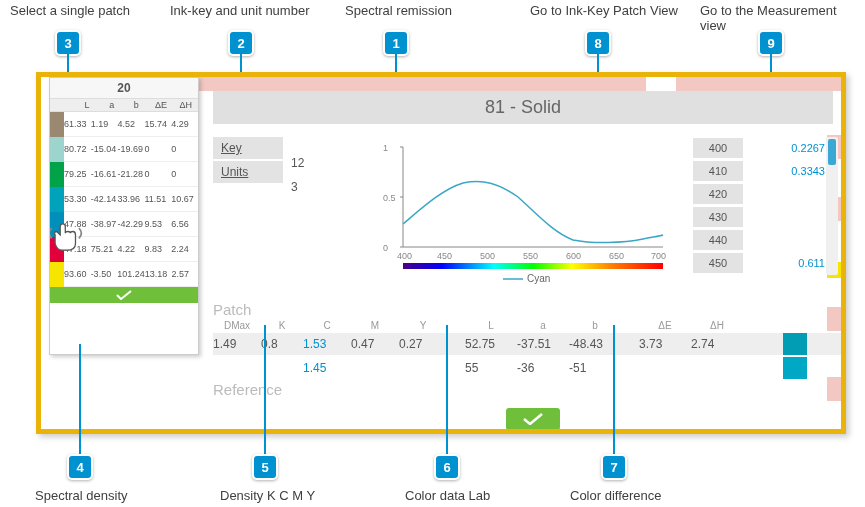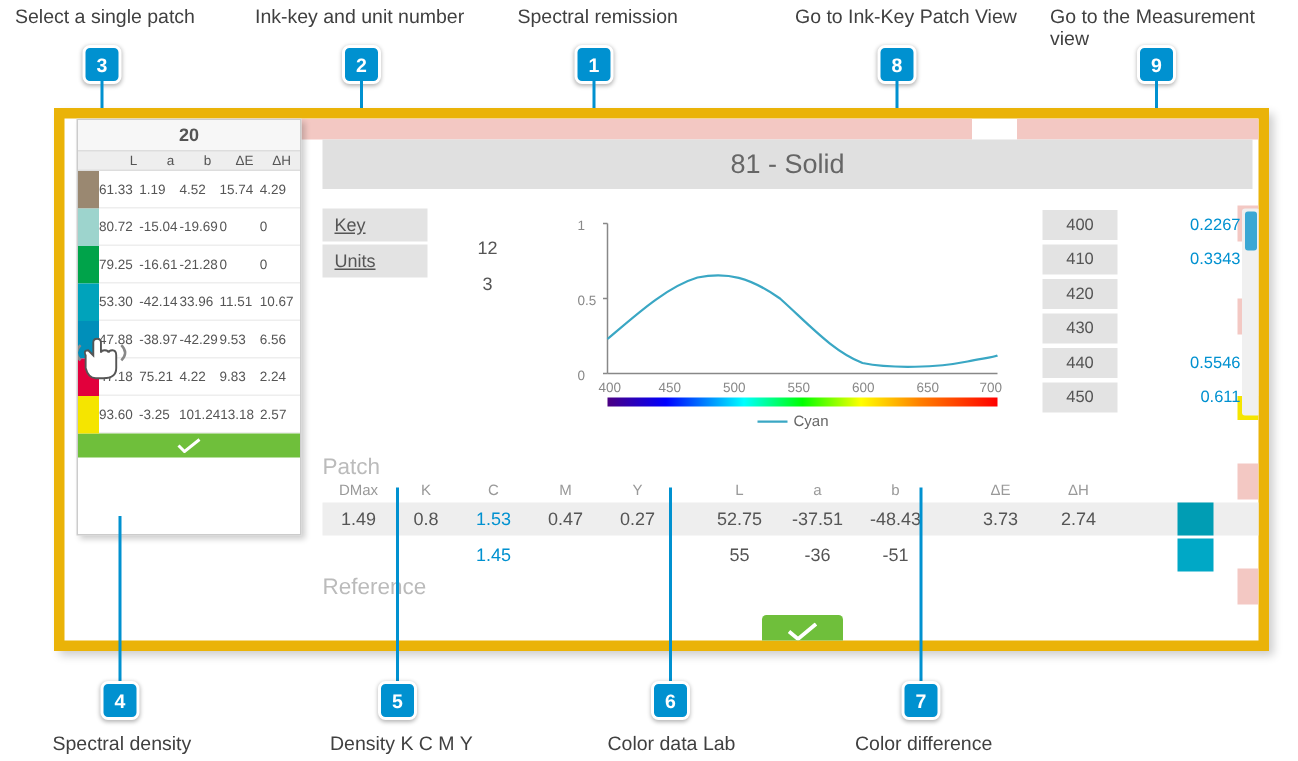--- a/index.html
+++ b/index.html
@@ -36,21 +36,21 @@
     position: absolute;
     background: #0091d0;
     width: 2px;
   }
   .app-box {
     position: absolute;
     left: 36px;
     top: 72px;
     width: 810px;
     height: 362px;
-    border: 7px solid #eab308;
+    border: 5px solid #eab308;
     box-shadow: 3px 3px 6px rgba(0,0,0,0.2);
     background: #fff;
     overflow: hidden;
   }
   .pink-bar {
     position: absolute;
     height: 14px;
     background: #f3c8c3;
   }
   .right-color-bar {
@@ -130,21 +130,21 @@
     width: 150px;
   }
   .info-row {
     display: flex;
     font-size: 12px;
     margin-bottom: 2px;
     height: 22px;
     align-items: center;
   }
   .info-row .lbl { background: #e3e3e3; width: 70px; padding: 4px 8px; text-decoration: underline; }
-  .info-row .val { flex: 1; text-align: center; padding: 4px 8px; margin-top: 29px; }
+  .info-row .val { flex: 1; text-align: left; padding: 4px 8px; margin-top: 29px; }
   .chart {
     position: absolute;
     top: 46px;
     left: 170px;
     width: 290px;
     height: 150px;
   }
   .spectral-table {
     position: absolute;
     top: 46px;
@@ -185,21 +185,21 @@
   .col-headers > div { text-align: center; }
   .data-row {
     display: flex;
     font-size: 12px;
     background: #eee;
     height: 22px;
     align-items: center;
     margin-bottom: 2px;
   }
   .data-row.ref { background: transparent; }
-  .data-row > div { text-align: center; }
+  .data-row > div { }
   .cc { color: #0091d0; }
   .swatch-cell { width: 24px; height: 22px; }
   .confirm-btn {
     width: 54px;
     height: 22px;
     background: #6fbf3b;
     border-radius: 3px;
     display: flex;
     align-items: center;
     justify-content: center;
@@ -292,21 +292,21 @@
         <div class="sw" style="background:#e2003c"></div>
         <div>47.18</div>
         <div>75.21</div>
         <div>4.22</div>
         <div>9.83</div>
         <div>2.24</div>
       </div>
     <div class="sidebar-row">
         <div class="sw" style="background:#f5e500"></div>
         <div>93.60</div>
-        <div>-3.25</div>
+        <div>-3.50</div>
         <div>101.24</div>
         <div>13.18</div>
         <div>2.57</div>
       </div>
     <div class="sidebar-confirm">
       <svg width="16" height="10" viewBox="0 0 16 10">
           <path d="M1 5 L5 9 L15 1" stroke="#fff" stroke-width="2" fill="none"></path>
         </svg>
     </div>
 
@@ -384,21 +384,20 @@
           <div class="sv">0.3343</div>
         </div>
       <div class="spec-row">
           <div class="wv">420</div>
         </div>
       <div class="spec-row">
           <div class="wv">430</div>
         </div>
       <div class="spec-row">
           <div class="wv">440</div>
-          <div class="sv">0.5546</div>
         </div>
       <div class="spec-row">
           <div class="wv">450</div>
           <div class="sv">0.611</div>
         </div>
     </div>
     <div class="spec-scroll">
         <div class="thumb"></div>
       </div>
 

